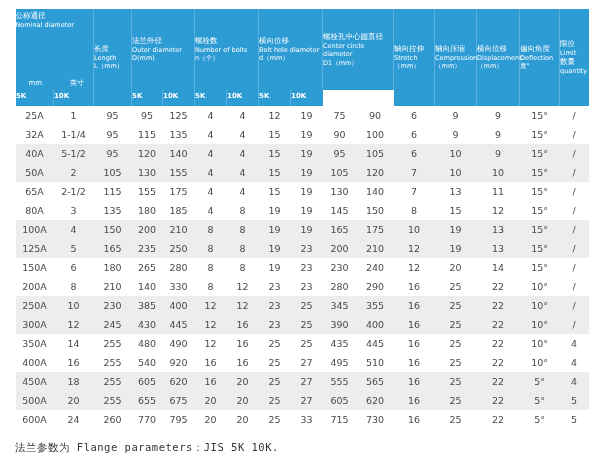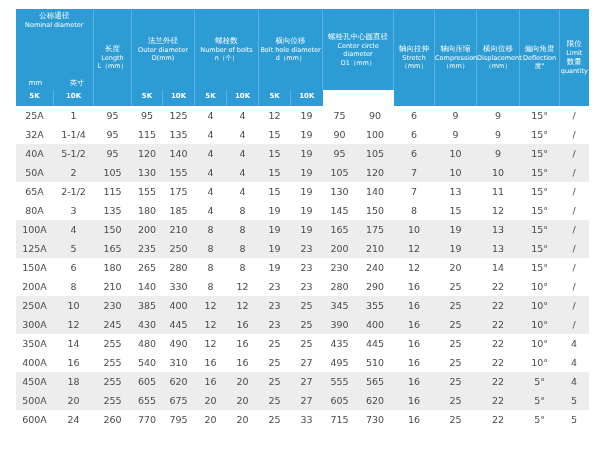--- a/index.html
+++ b/index.html
@@ -14,21 +14,21 @@
     margin:0 0 3px 0;letter-spacing:1px;line-height:1.2;
   }
   .subtitle{
     font-size:11.5px;color:#6b6b6b;margin:0 0 8px 0;line-height:1.2;
   }
   table.param{
     border-collapse:collapse;table-layout:fixed;width:573px;
   }
   thead th{
     background:#2D9BD4;color:#ffffff;font-weight:normal;
-    vertical-align:middle;padding:2px 0;text-align:center;
+    vertical-align:middle;padding:2px 0;text-align:left;
     border-left:1px solid rgba(255,255,255,0.22);
   }
   thead tr:first-child th:first-child{border-left:none;}
   th .hz{font-size:7.5px;line-height:1.35;}
   th .he{font-size:6.5px;line-height:1.3;}
   th .hu{font-size:6.5px;line-height:1.3;}
   th .mmrow{
     display:flex;justify-content:space-between;
     padding:1px 9px 0 13px;font-size:7px;line-height:1.3;margin-top:48px;
   }
@@ -375,21 +375,21 @@
           <td>25</td>
           <td>22</td>
           <td>10°</td>
           <td>4</td>
         </tr>
         <tr>
           <td>400A</td>
           <td>16</td>
           <td>255</td>
           <td>540</td>
-          <td>310</td>
+          <td>920</td>
           <td>16</td>
           <td>16</td>
           <td>25</td>
           <td>27</td>
           <td>495</td>
           <td>510</td>
           <td>16</td>
           <td>25</td>
           <td>22</td>
           <td>10°</td>
@@ -445,13 +445,14 @@
           <td>730</td>
           <td>16</td>
           <td>25</td>
           <td>22</td>
           <td>5°</td>
           <td>5</td>
         </tr>
       </tbody>
   </table>
 
+  <div class="footnote">法兰参数为 Flange parameters：JIS 5K 10K.</div>
 </div>
 
 </body></html>

